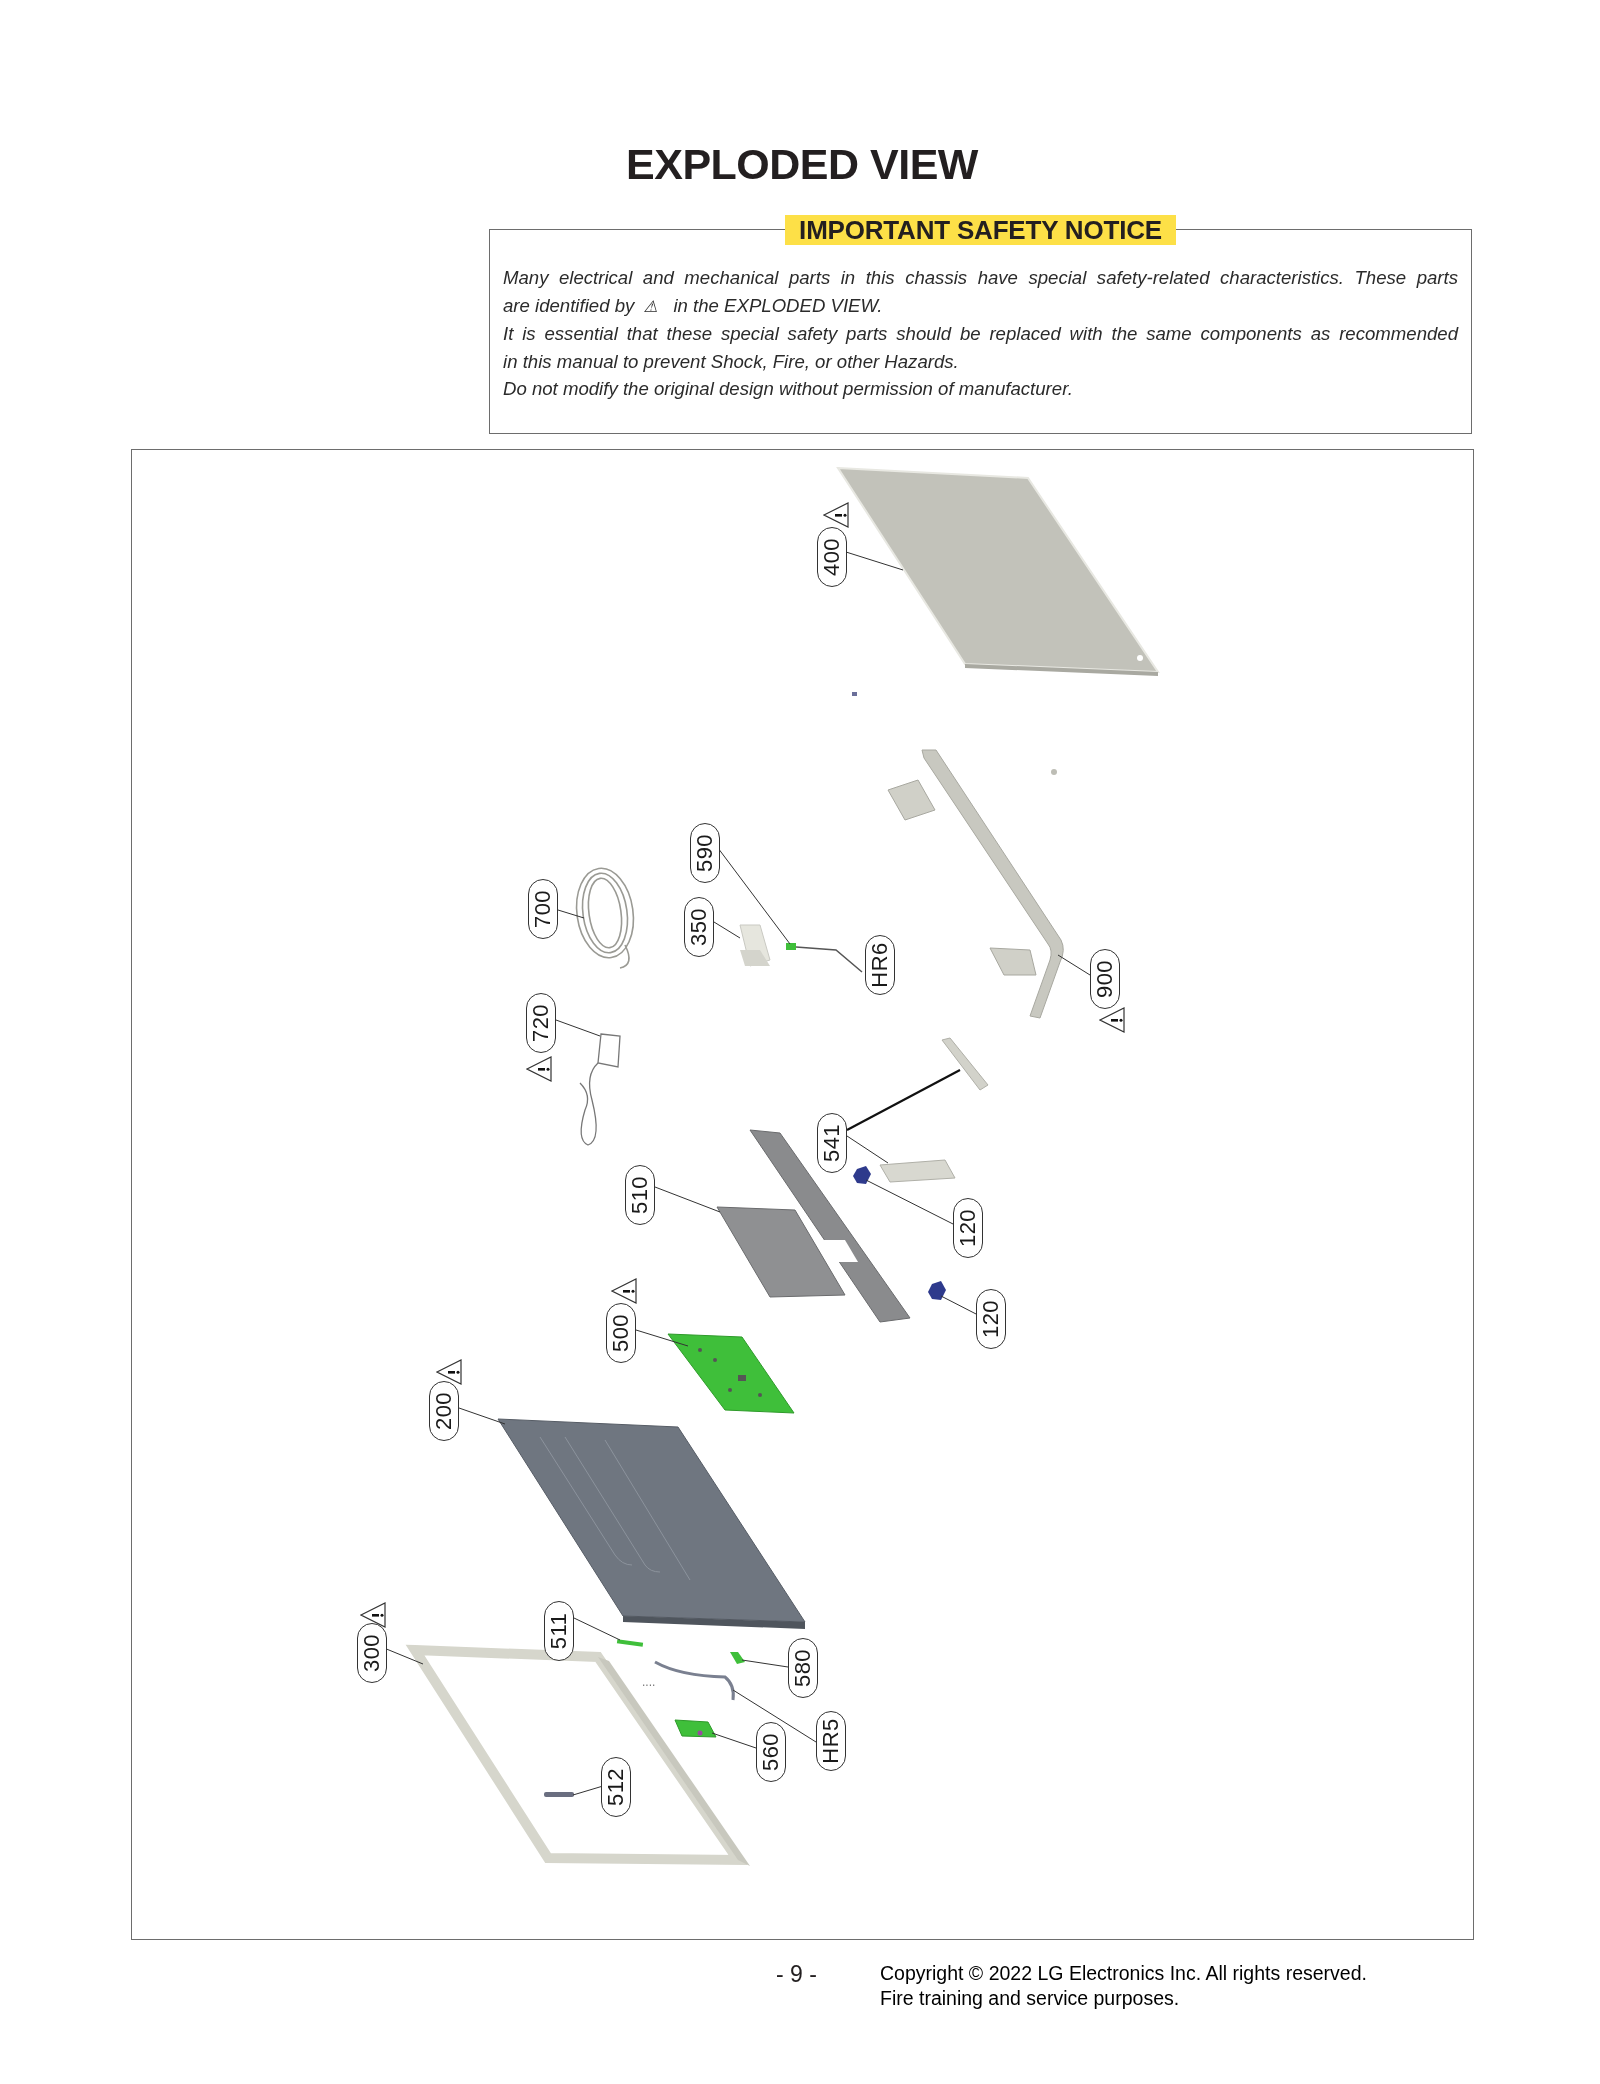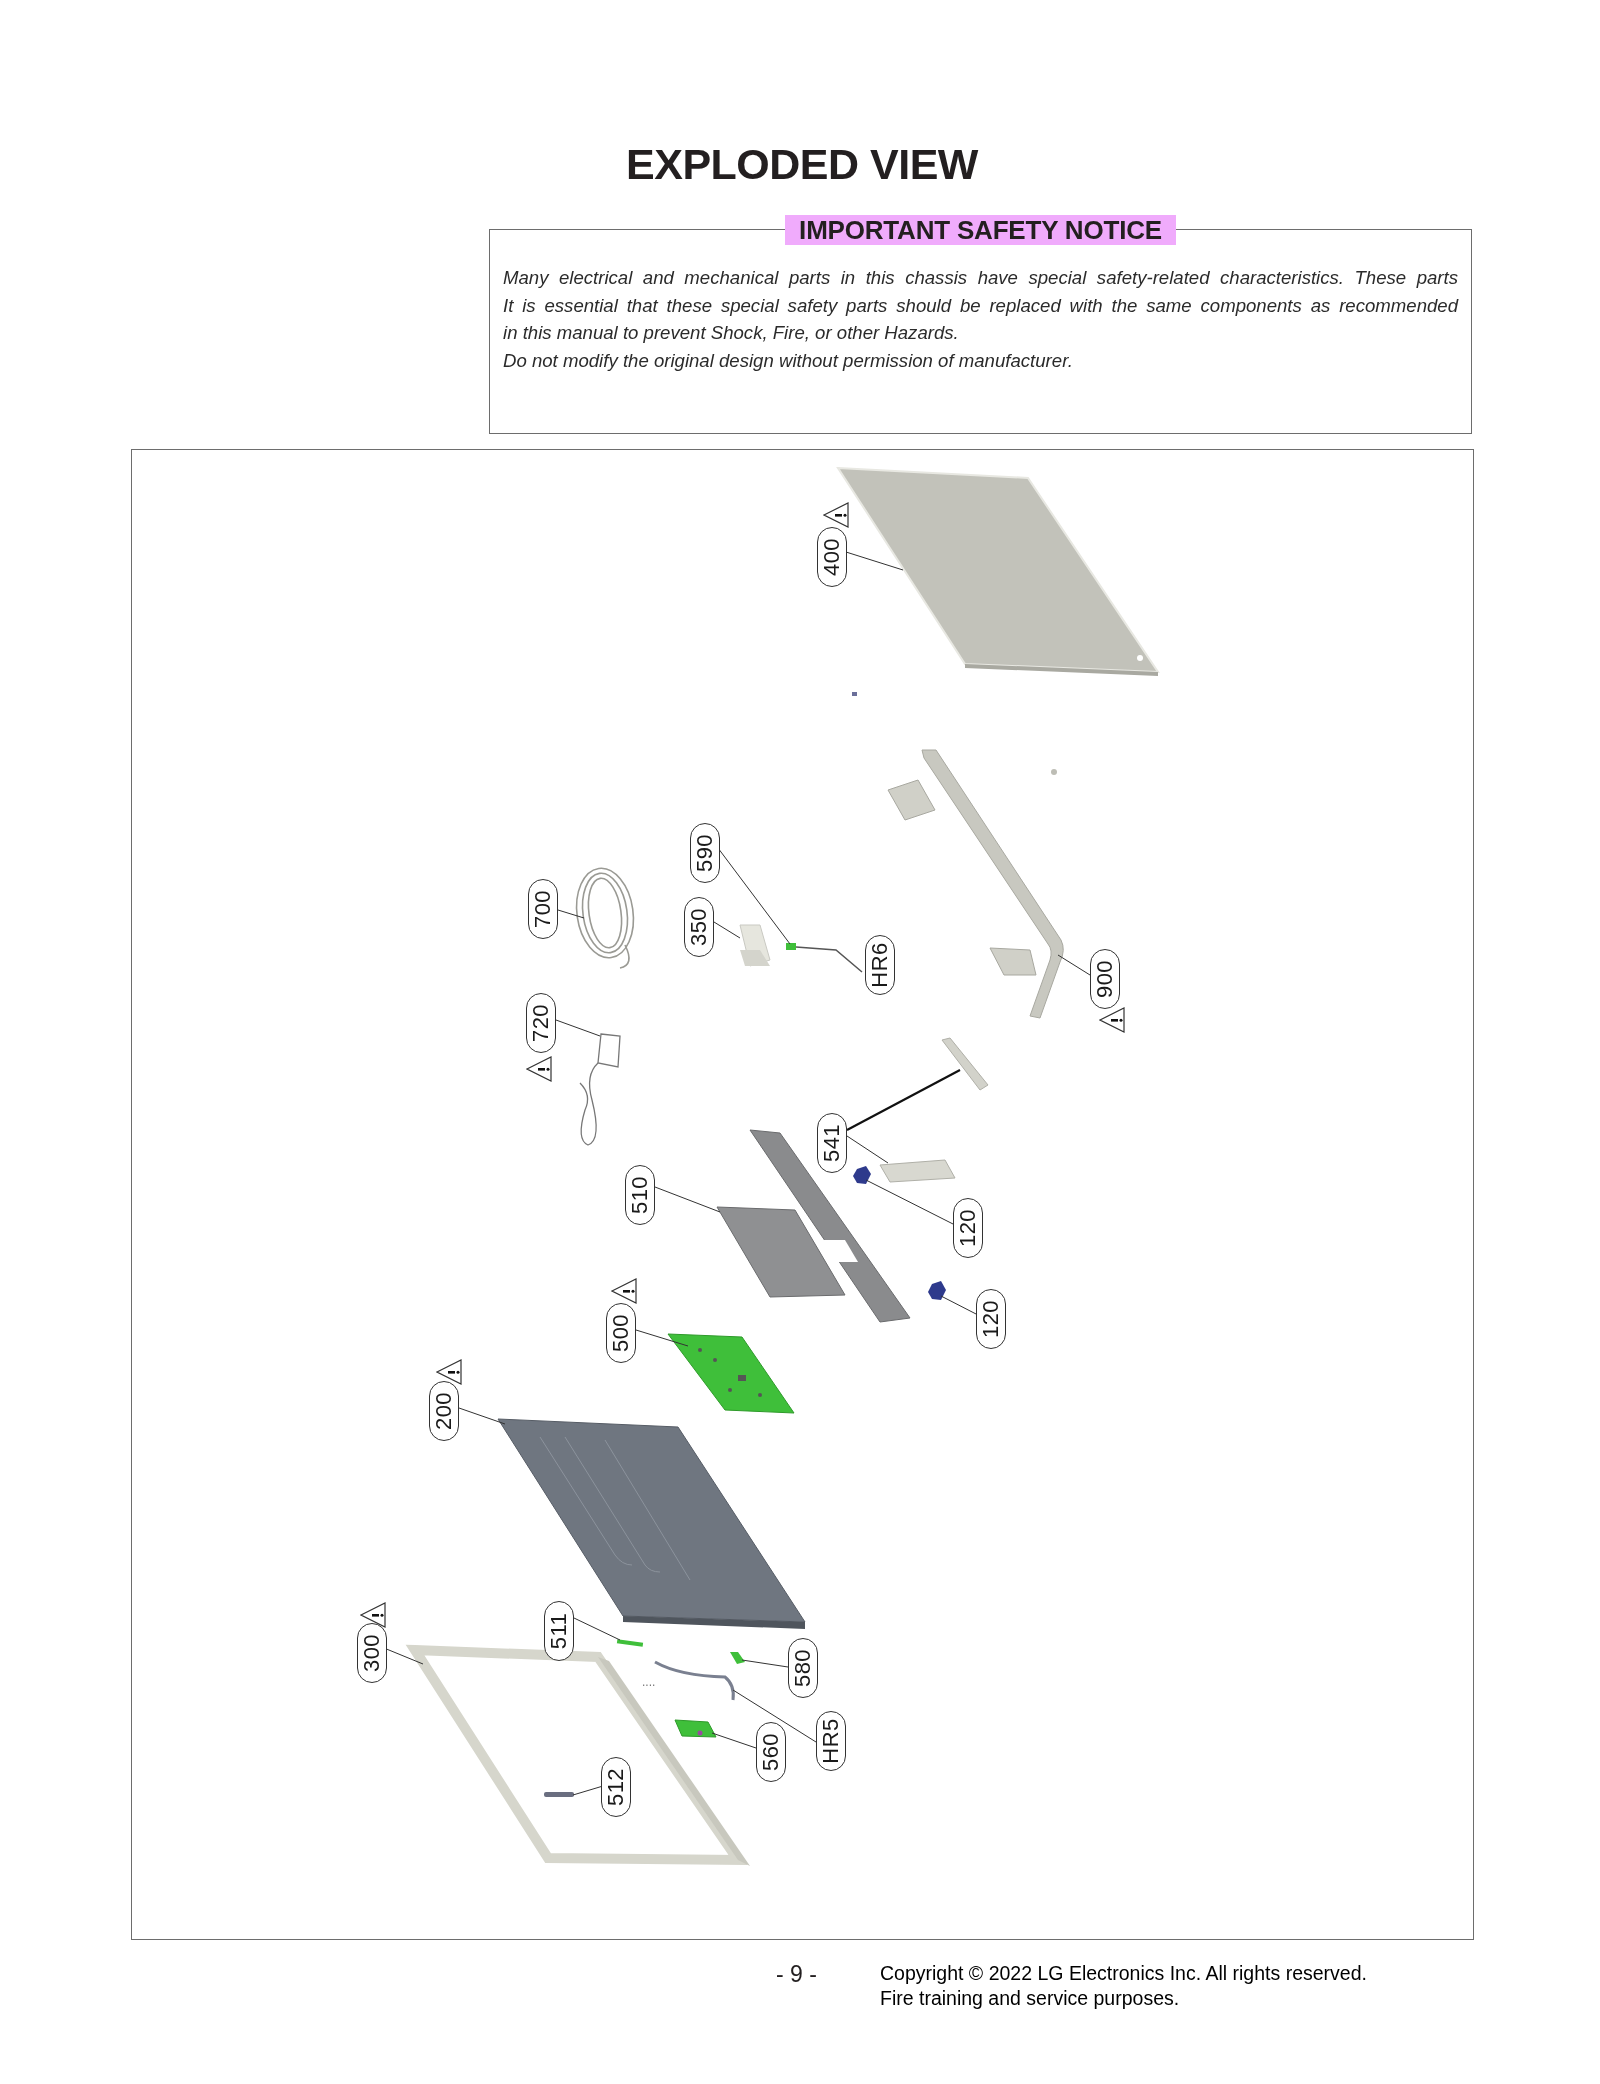--- a/index.html
+++ b/index.html
@@ -3,21 +3,21 @@
 <meta charset="utf-8">
 <style>
   html, body { margin: 0; padding: 0; background: #ffffff; }
   body { width: 1600px; height: 2084px; position: relative; overflow: hidden;
          font-family: "Liberation Sans", sans-serif; color: #231f20; }
   .title { position: absolute; left: 0; width: 1604px; top: 140px; text-align: center;
            font-size: 43px; font-weight: bold; letter-spacing: -0.5px; color: #231f20; }
   .notice { position: absolute; left: 489px; top: 229px; width: 983px; height: 205px;
             border: 1.5px solid #6d6d6d; box-sizing: border-box; }
   .notice-head { position: absolute; left: 0; right: 0; top: -15px; text-align: center; }
-  .notice-head span { background: #f0abfc; padding: 0 14px; font-size: 26px; font-weight: bold;
+  .notice-head span { background: #fde047; padding: 0 14px; font-size: 26px; font-weight: bold;
                       color: #231f20; letter-spacing: -0.2px; }
   .notice-body { position: absolute; left: 13px; right: 13px; top: 34px; font-size: 18.6px;
                  line-height: 27.5px; color: #2b2b2b; font-style: italic; }
   .notice-body .justify { text-align: justify; text-align-last: justify; }
   .tri-inline { display: inline-block; width: 18px; text-align: center; font-size: 16px; margin: 0 14px 0 2px; }
   .frame { position: absolute; left: 131px; top: 449px; width: 1343px; height: 1491px;
            border: 1.5px solid #6d6d6d; box-sizing: border-box; }
   svg.art { position: absolute; left: 0; top: 0; }
   .callout { position: absolute; width: 30px; height: 60px; border: 1.3px solid #333;
              border-radius: 15px; box-sizing: border-box; background: #fff;
@@ -32,20 +32,24 @@
 <body>
 
 <div class="title">EXPLODED VIEW</div>
 
 <div class="notice">
   <div class="notice-head">
     <span>IMPORTANT SAFETY NOTICE</span>
   </div>
   <div class="notice-body">
     <div class="justify">Many electrical and mechanical parts in this chassis have special safety-related characteristics. These parts</div>
+    <div>
+      <span>are identified by</span>
+      <span class="tri-inline">⚠</span><span>in the EXPLODED VIEW.</span>
+    </div>
     <div class="justify">It is essential that these special safety parts should be replaced with the same components as recommended</div>
     <div>in this manual to prevent Shock, Fire, or other Hazards.</div>
     <div>Do not modify the original design without permission of manufacturer.</div>
   </div>
 </div>
 
 <div class="frame"></div>
 
 <svg class="art" width="1600" height="2084" viewBox="0 0 1600 2084">
 

